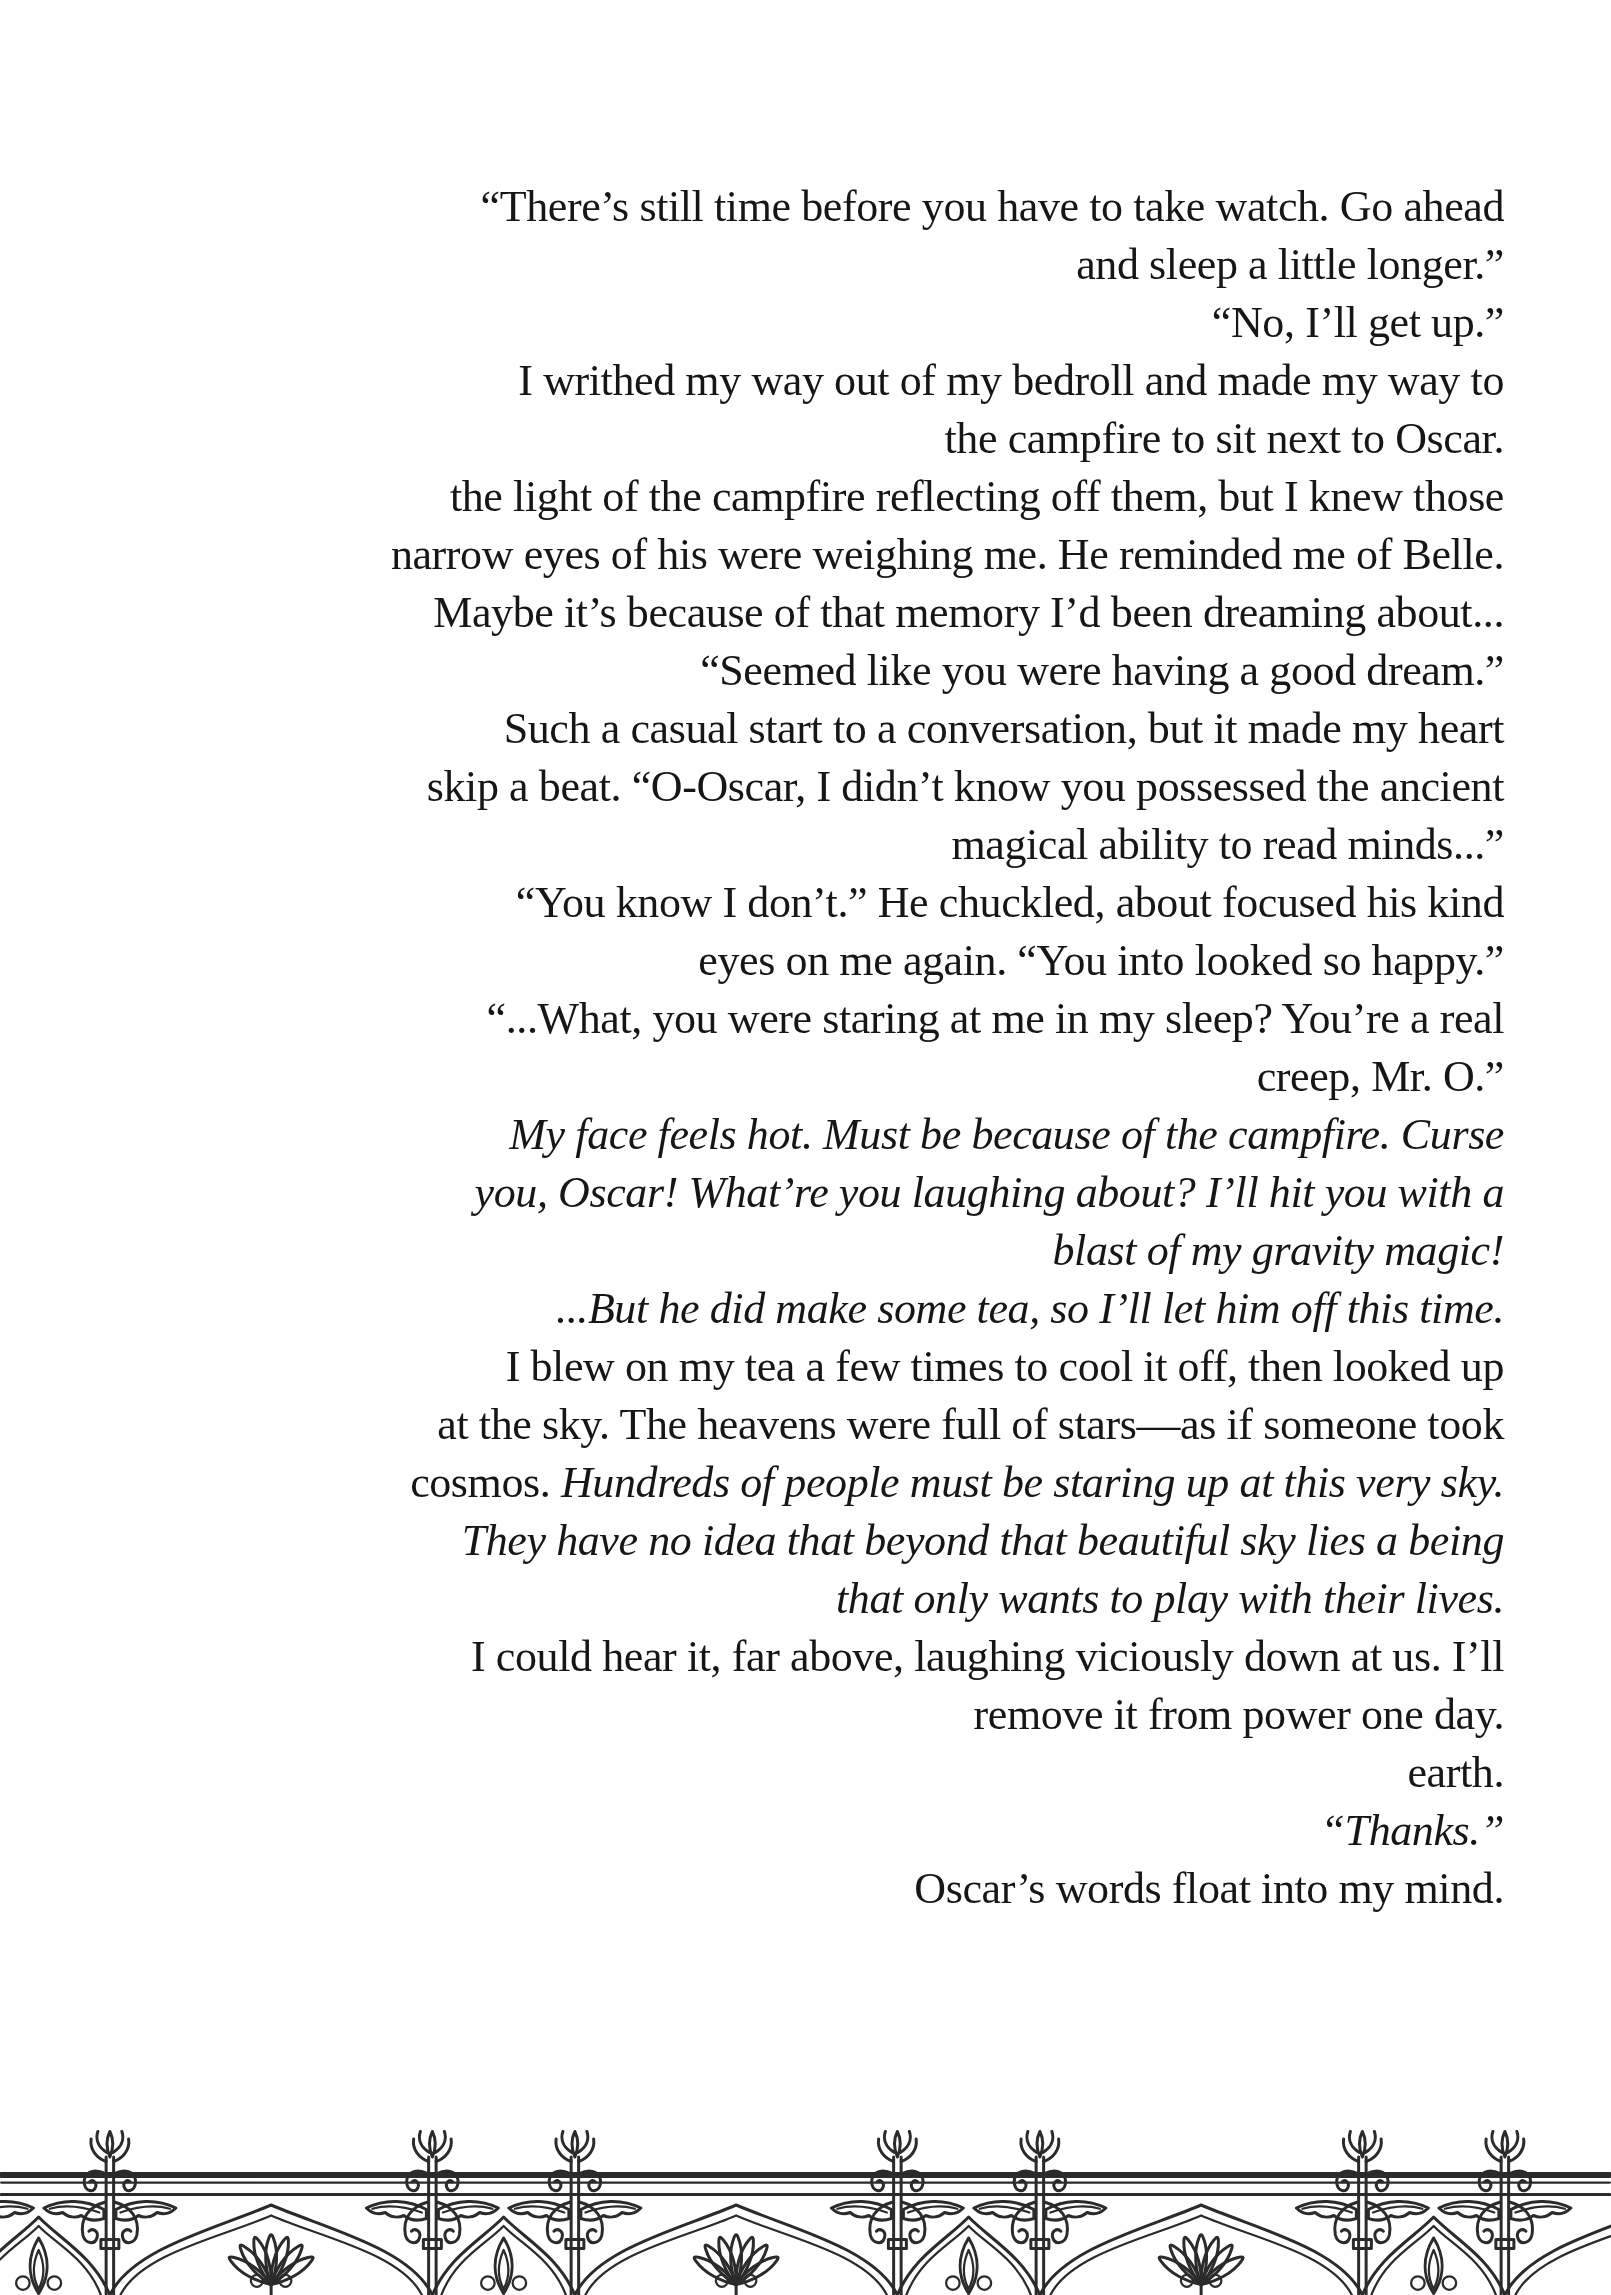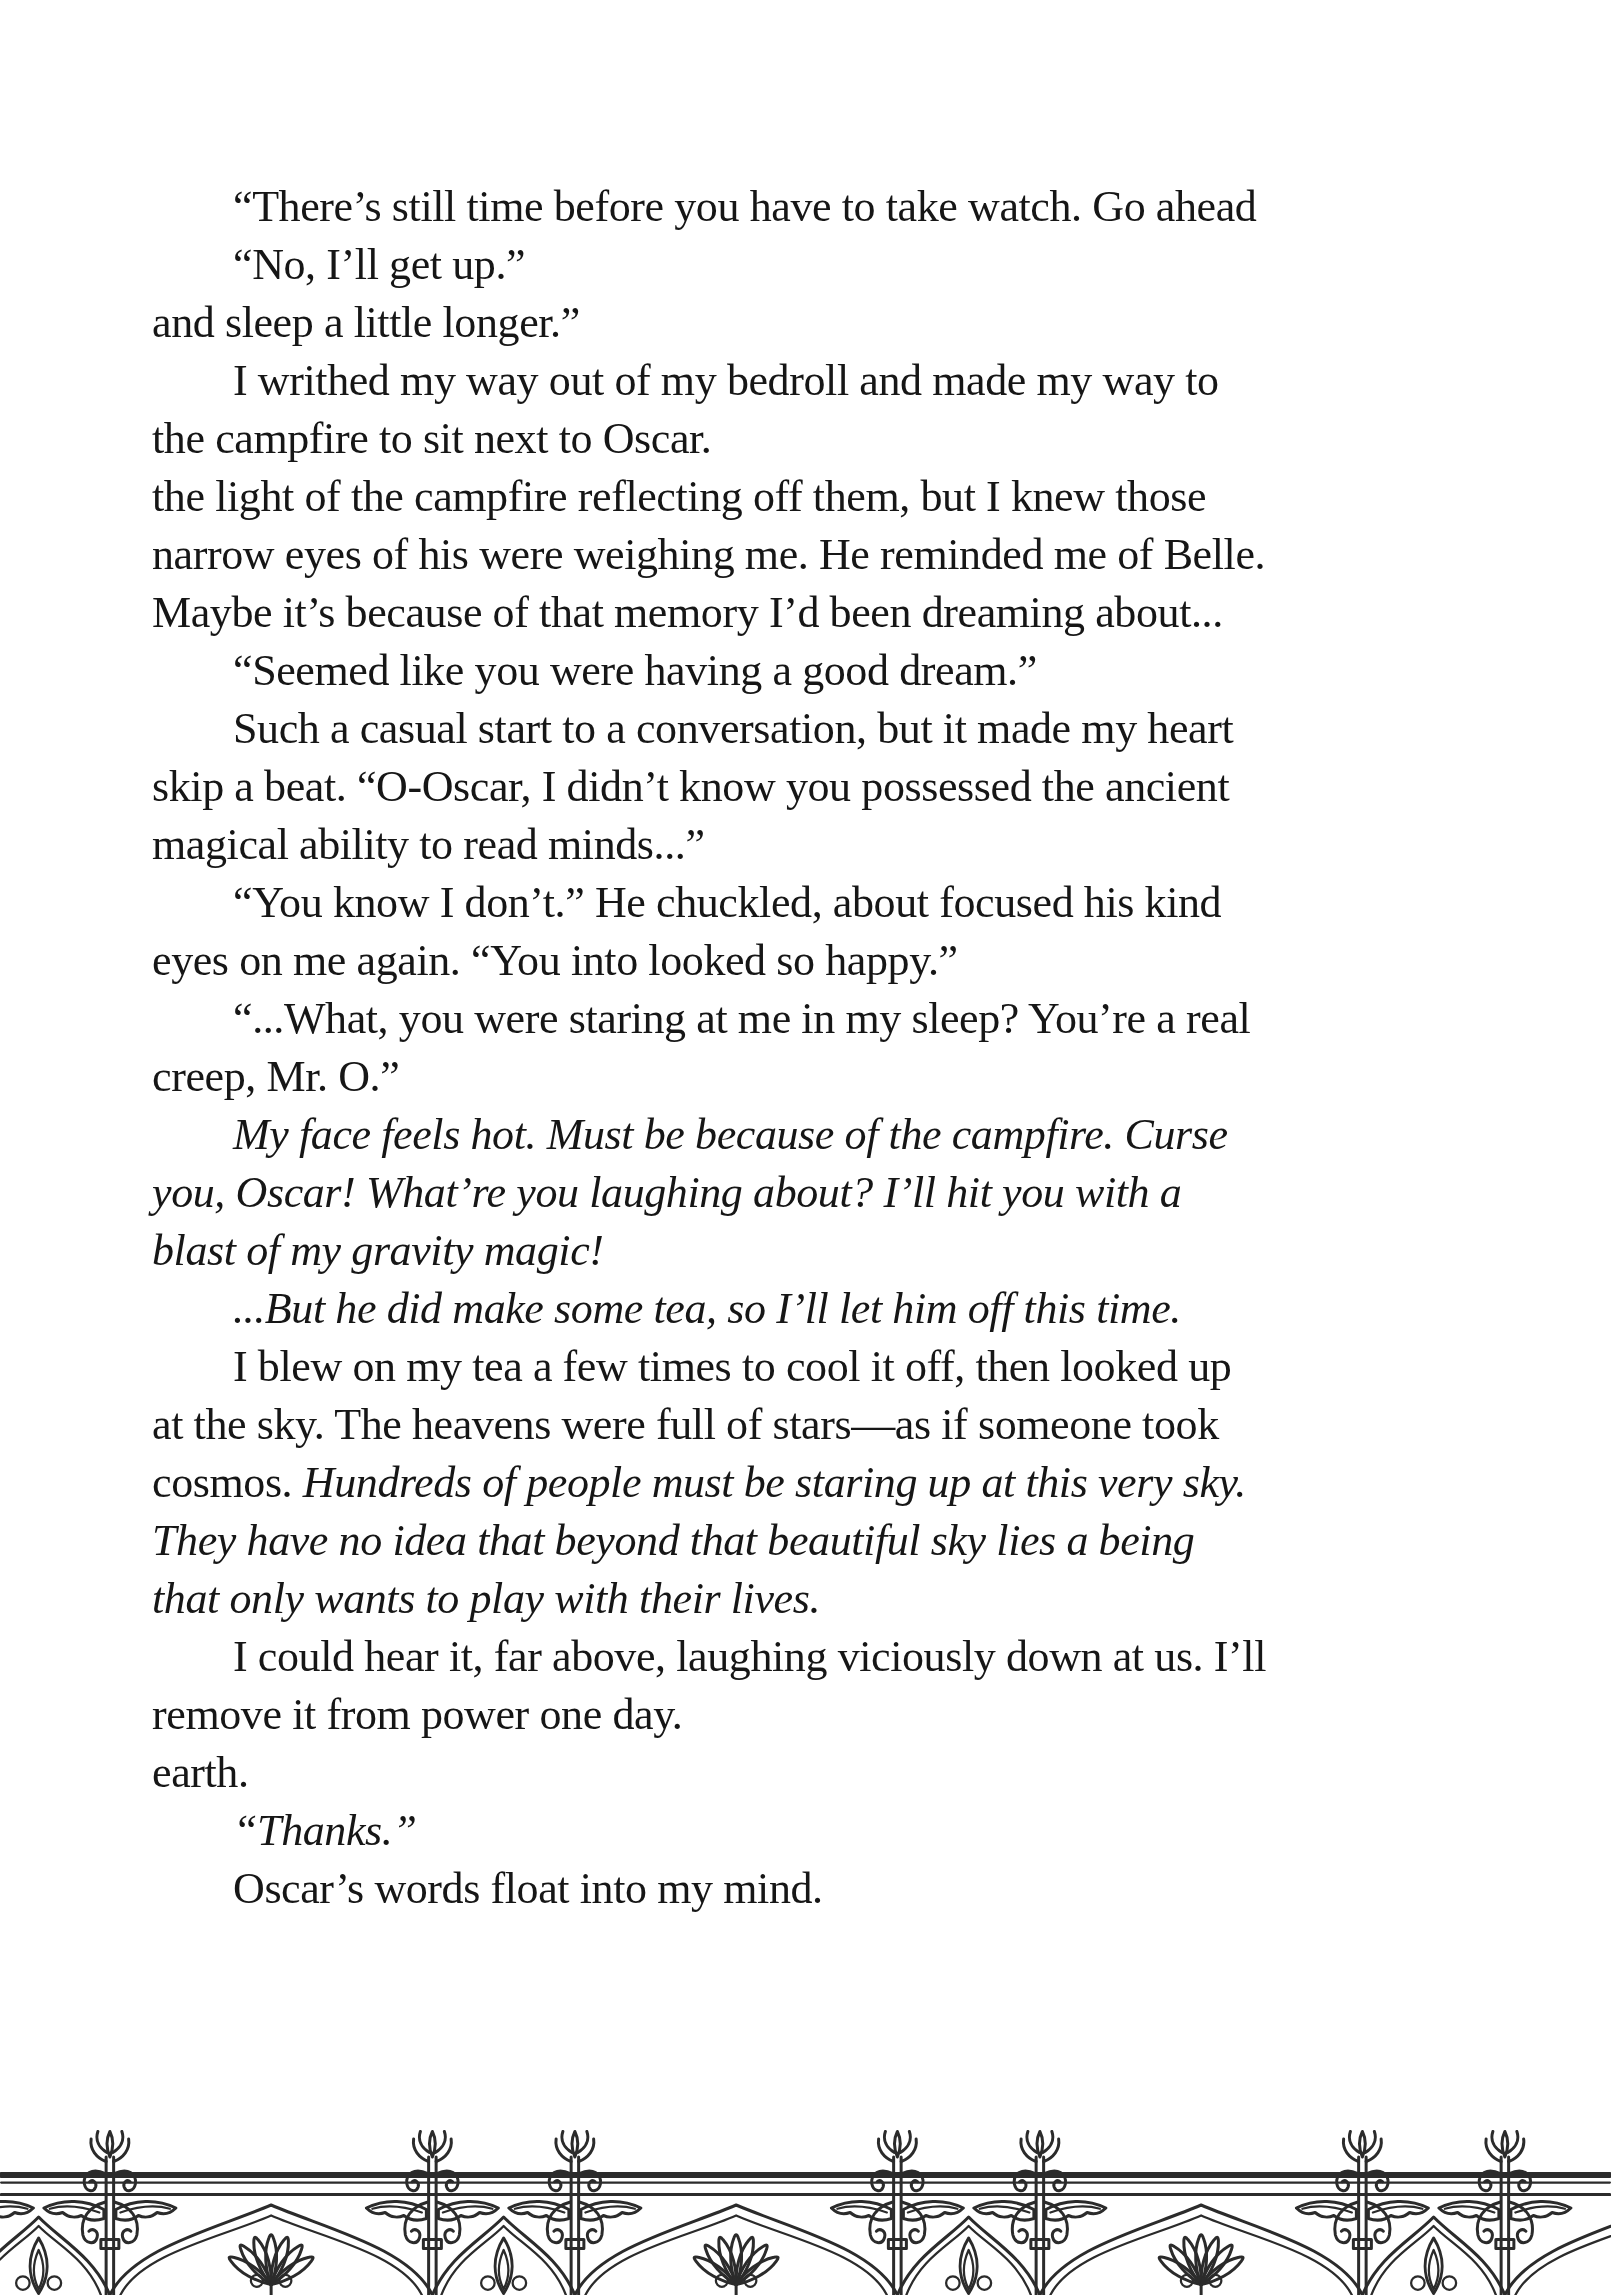--- a/index.html
+++ b/index.html
@@ -19,20 +19,21 @@
   }
   .text-block{
     position:absolute;
     left:152px;
     top:178px;
     width:1352px;
     font-size:44px;
     line-height:58px;
     letter-spacing:-0.4px;
     color:var(--ink);
+    text-align:right;
   }
   .line{
     white-space:pre;
     height:58px;
   }
   .line.indent{padding-left:81px;}
   .line .it{font-style:italic;}
   .line .ro{font-style:normal;}
   .ornament{
     position:absolute;
@@ -48,22 +49,22 @@
   .w4{stroke-width:4;}
   .w8{stroke-width:8;}
 </style>
 </head>
 <body>
 
 <div class="page">
 
   <div class="text-block" id="text-block">
       <div class="line indent"><span class="ro">“There’s still time before you have to take watch. Go ahead</span></div>
+      <div class="line"><span class="ro">and sleep a little longer.”</span></div>
       <div class="line indent"><span class="ro">“No, I’ll get up.”</span></div>
-      <div class="line"><span class="ro">and sleep a little longer.”</span></div>
       <div class="line indent"><span class="ro">I writhed my way out of my bedroll and made my way to</span></div>
       <div class="line"><span class="ro">the campfire to sit next to Oscar.</span></div>
       <div class="line"><span class="ro">the light of the campfire reflecting off them, but I knew those</span></div>
       <div class="line"><span class="ro">narrow eyes of his were weighing me. He reminded me of Belle.</span></div>
       <div class="line"><span class="ro">Maybe it’s because of that memory I’d been dreaming about...</span></div>
       <div class="line indent"><span class="ro">“Seemed like you were having a good dream.”</span></div>
       <div class="line indent"><span class="ro">Such a casual start to a conversation, but it made my heart</span></div>
       <div class="line"><span class="ro">skip a beat. “O-Oscar, I didn’t know you possessed the ancient</span></div>
       <div class="line"><span class="ro">magical ability to read minds...”</span></div>
       <div class="line indent"><span class="ro">“You know I don’t.” He chuckled, about focused his kind</span></div>

